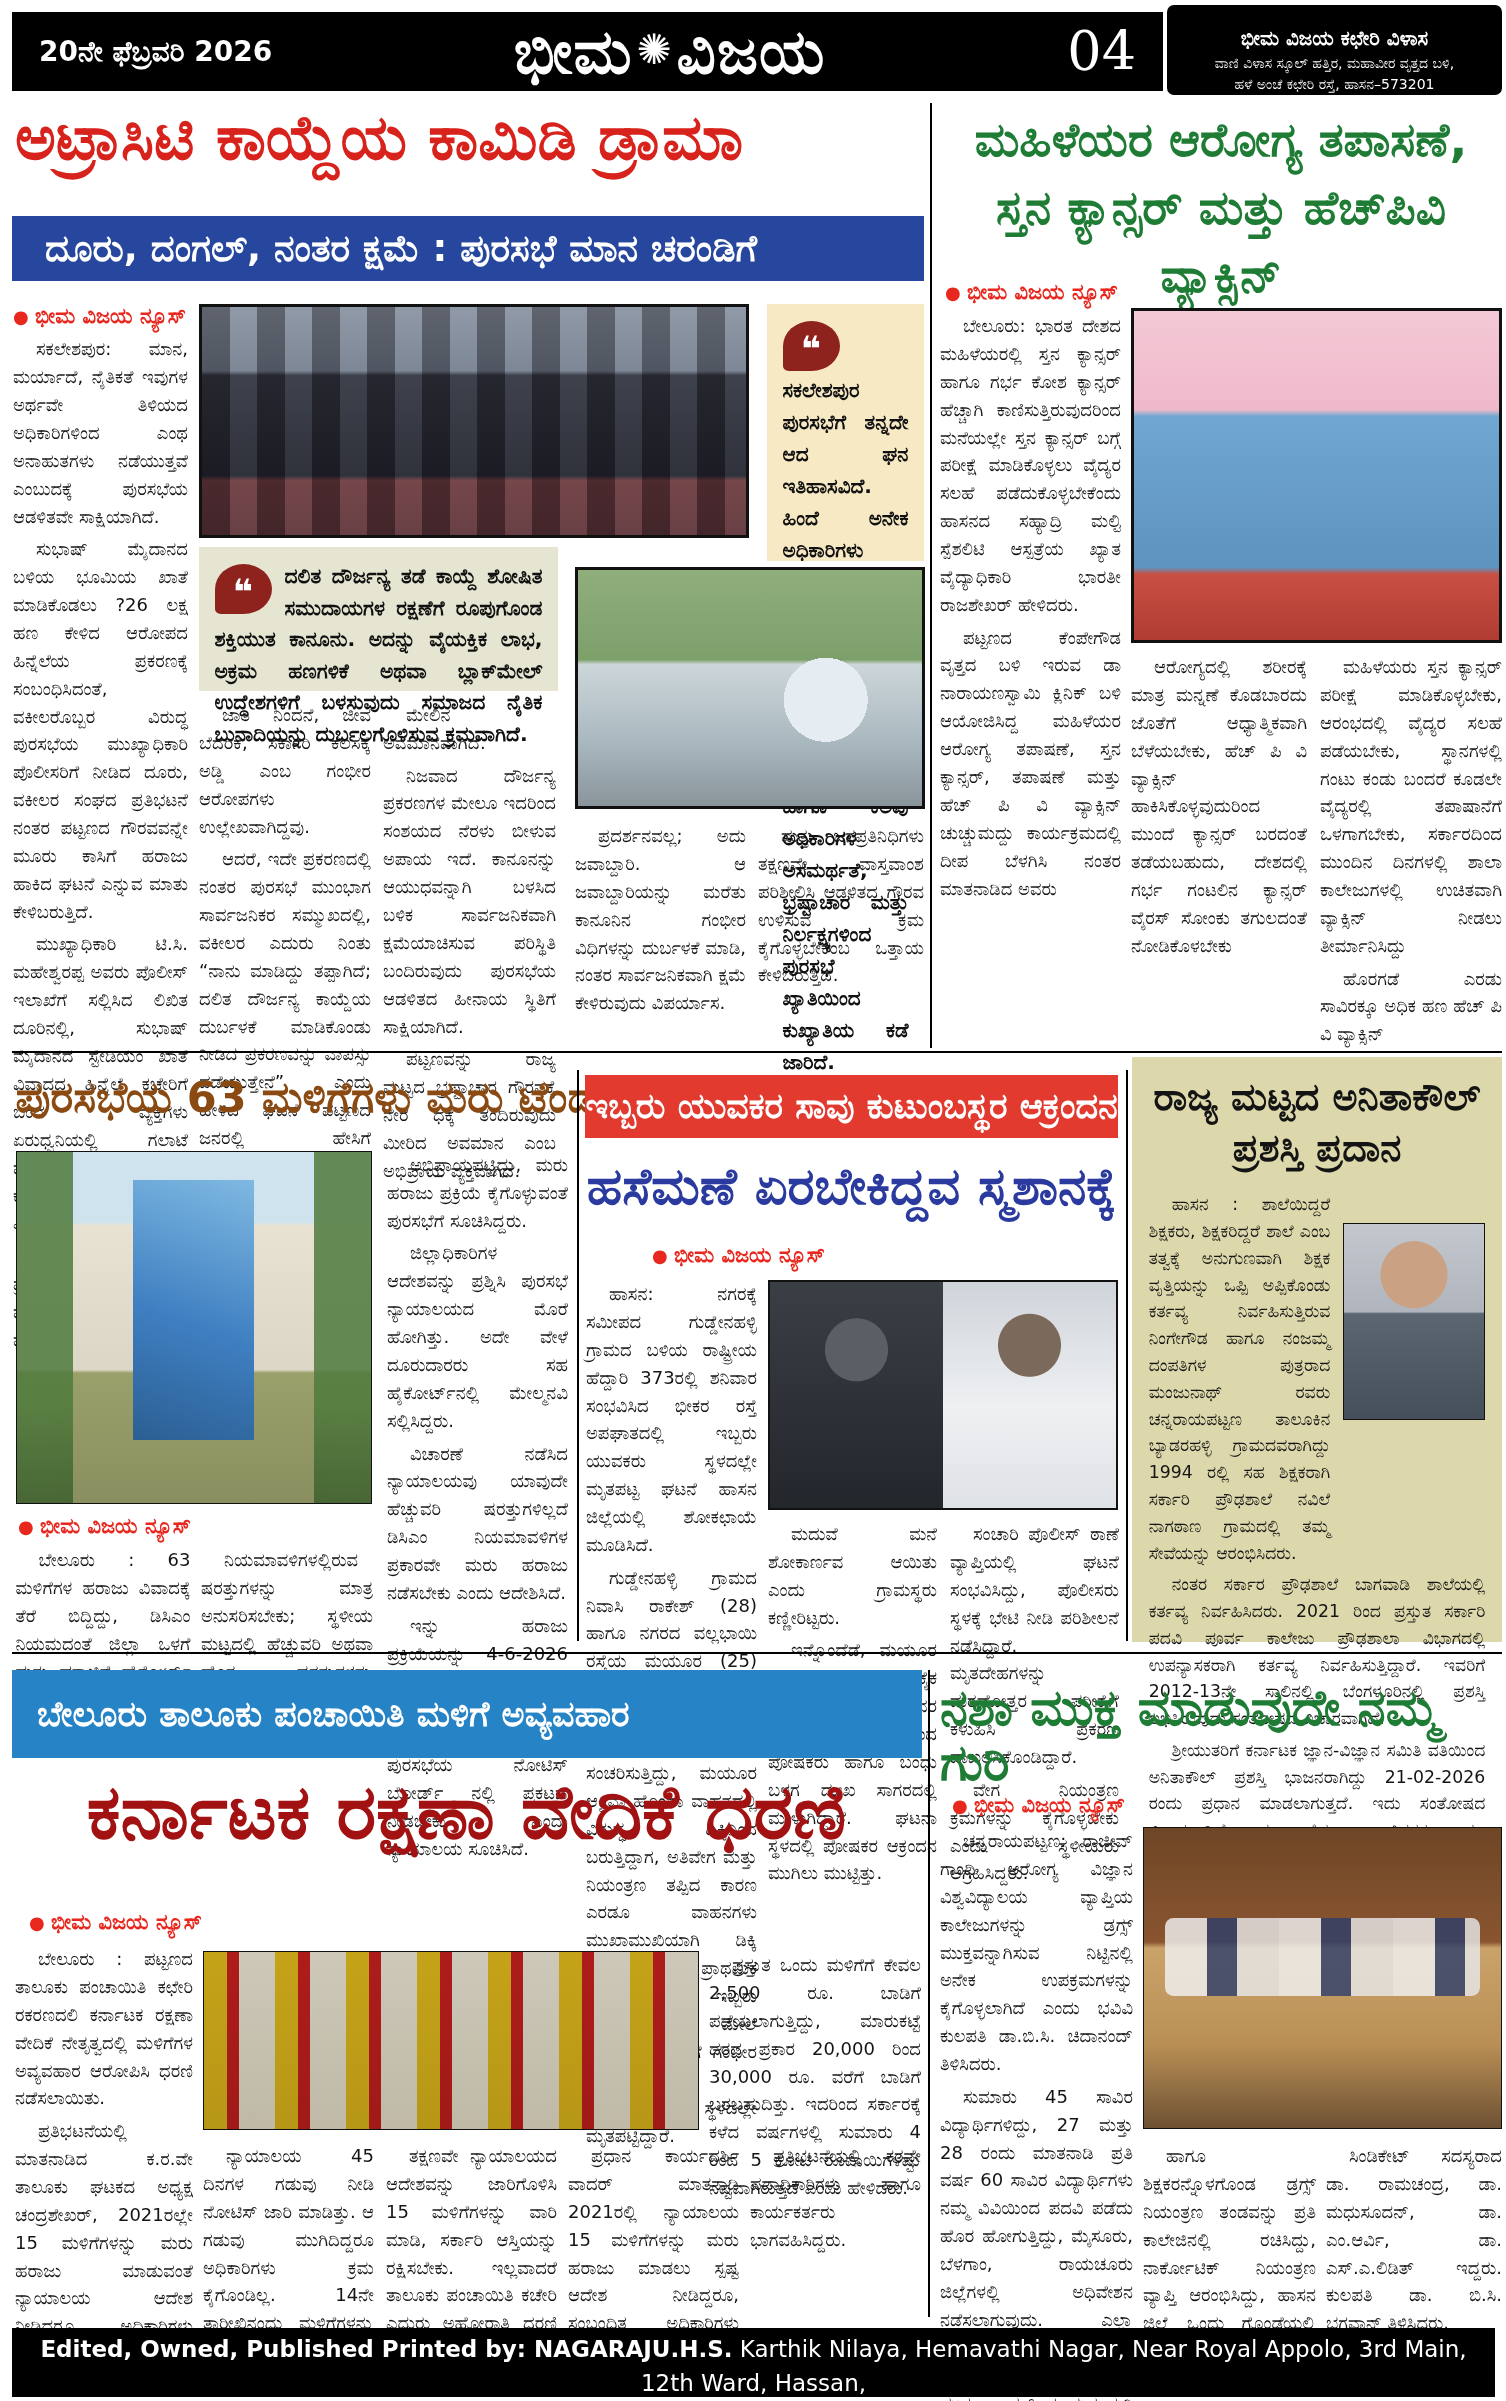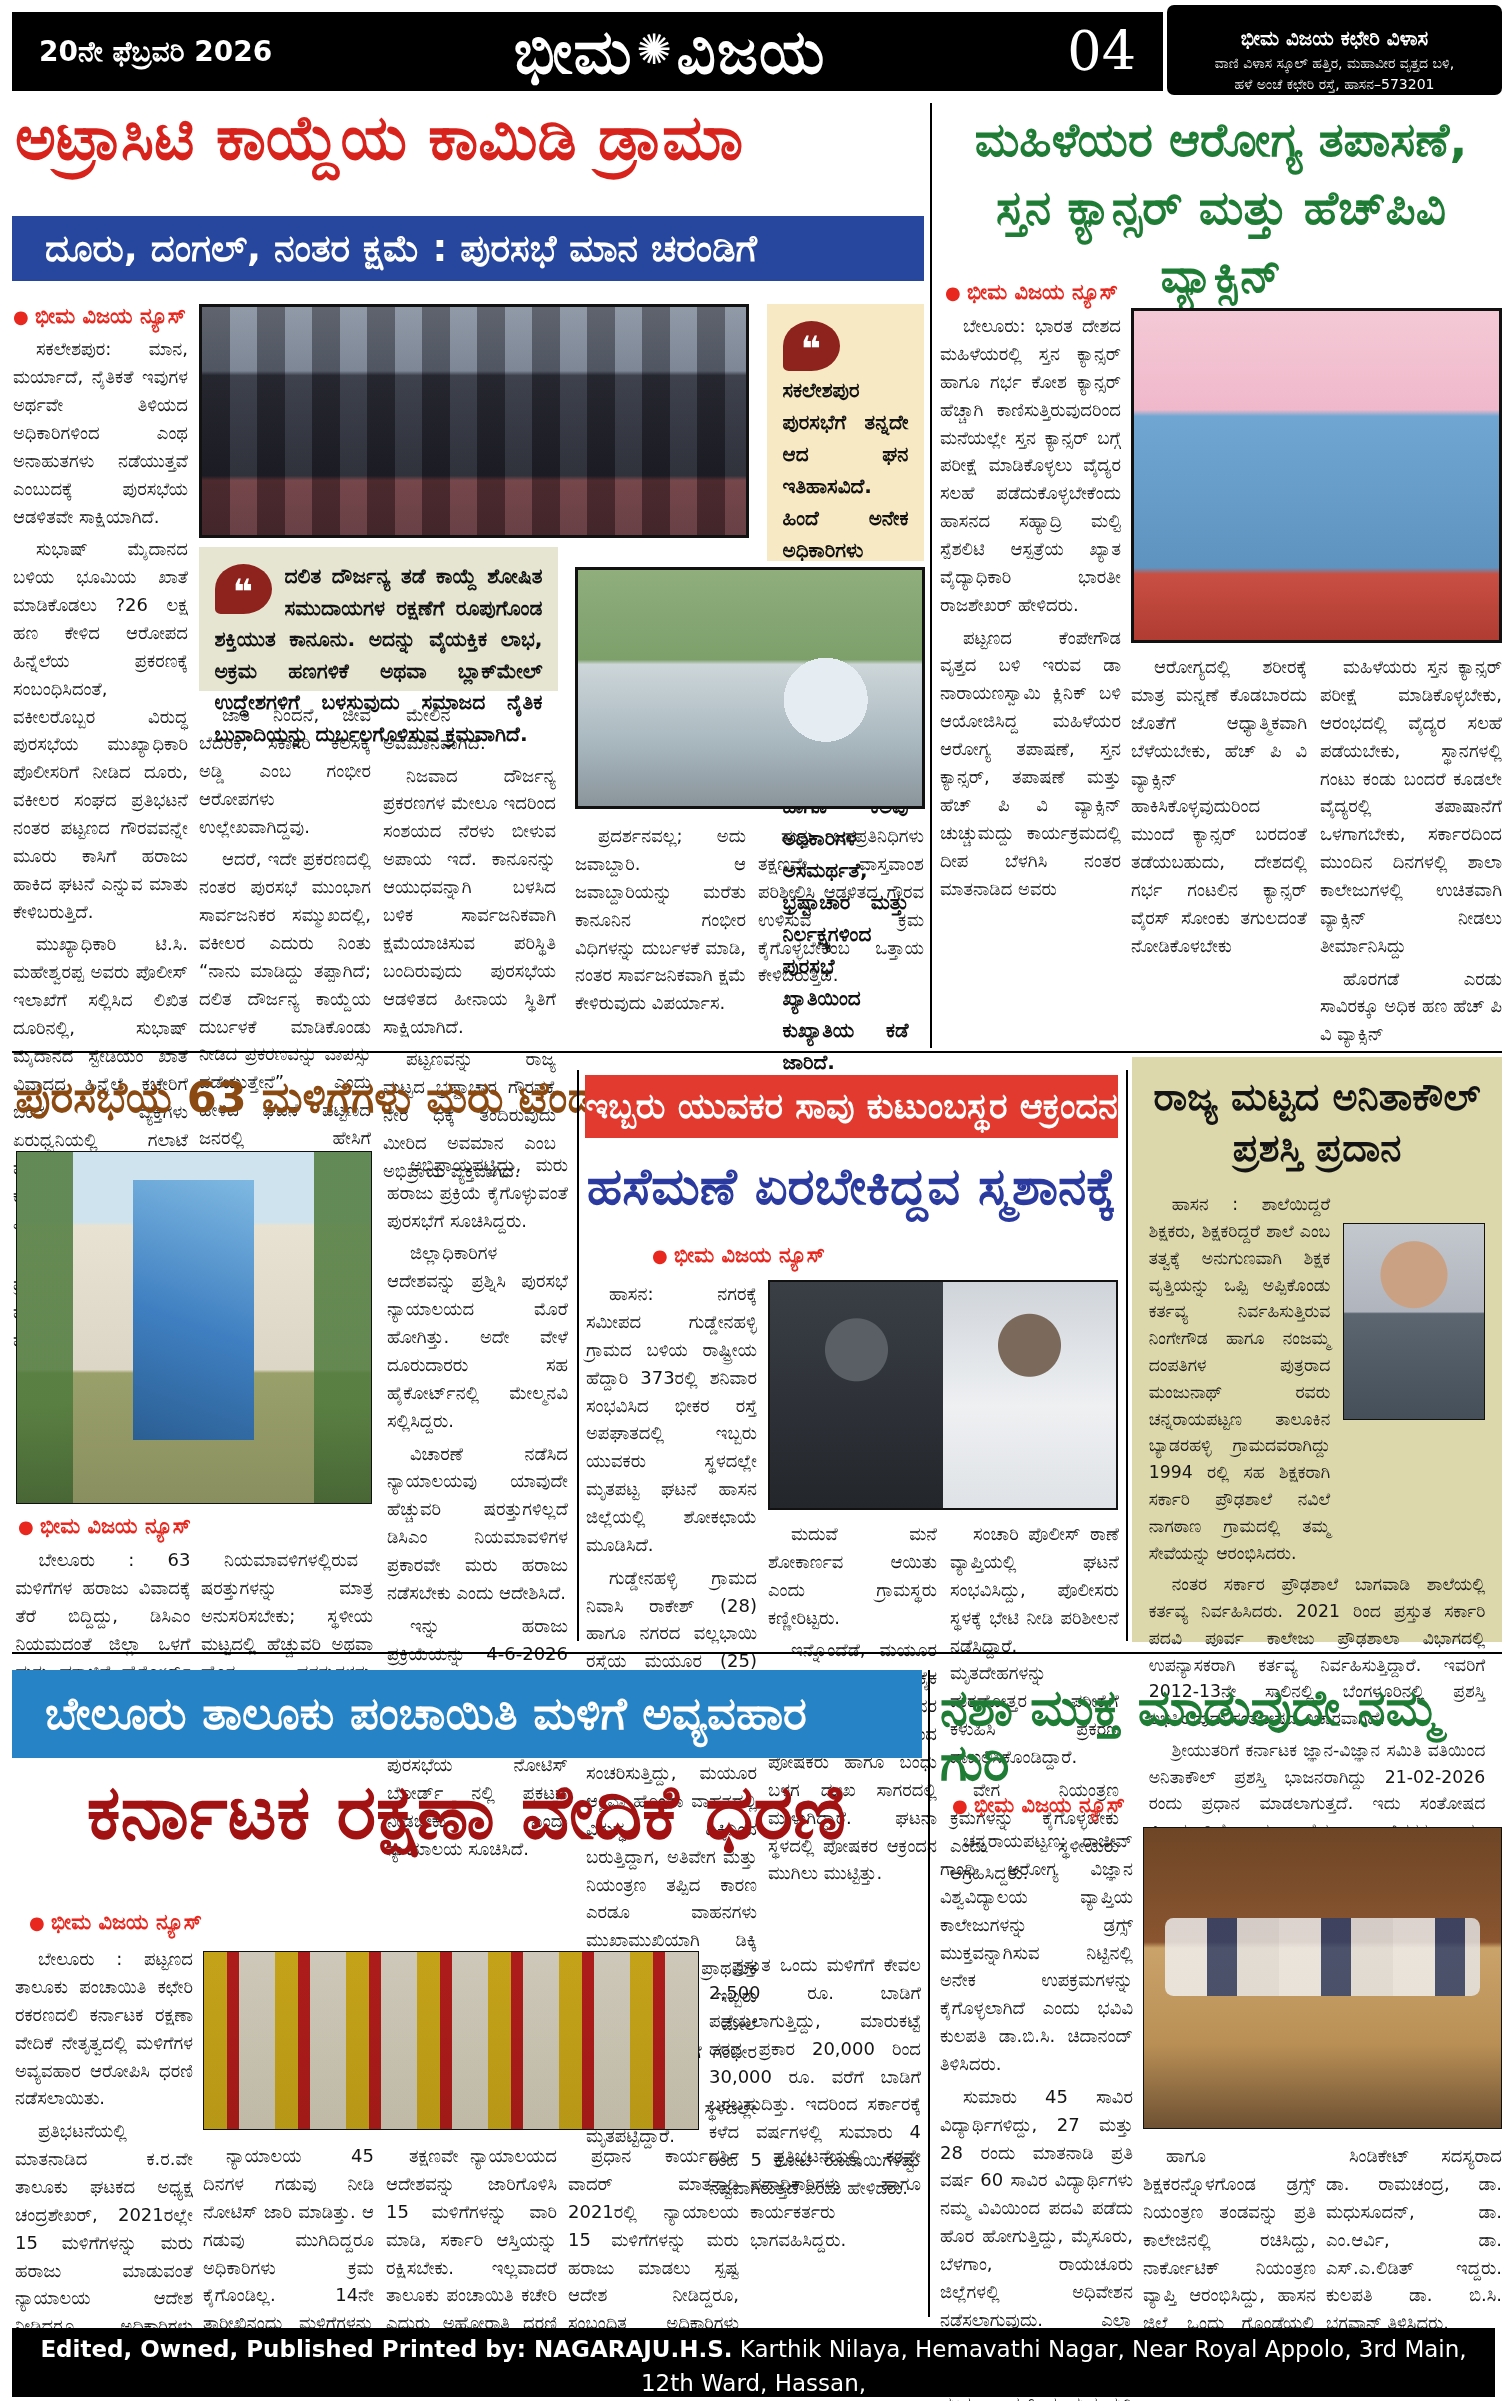--- a/index.html
+++ b/index.html
@@ -26,22 +26,22 @@
 
   
   .h-red{color:#d8231d;font-weight:bold;font-size:62px;line-height:1.05;white-space:nowrap;}
   .band-blue{background:#27479e;color:#fff;font-weight:bold;font-size:37px;
              display:flex;align-items:center;padding-left:33px;}
   .h-green{color:#1e7c35;font-weight:bold;font-size:47px;line-height:1.45;text-align:center;}
   .h-brown{color:#8a4a12;font-weight:bold;font-size:43px;white-space:nowrap;}
   .kick-red{background:#e23a2e;color:#fff;font-weight:bold;font-size:35px;
             display:flex;align-items:center;justify-content:center;}
   .h-blue{color:#2b3a9e;font-weight:bold;font-size:51px;text-align:center;line-height:1.1;}
-  .kick-blue{background:#2583c6;color:#fff;font-weight:bold;font-size:45px;
-             display:flex;align-items:center;padding-left:33px;}
+  .kick-blue{background:#2583c6;color:#fff;font-weight:bold;font-size:35px;
+             display:flex;align-items:center;padding-left:25px;}
   .h-darkred{color:#a31212;font-weight:bold;font-size:75px;text-align:center;line-height:1.0;}
   .h-black{color:#141414;font-weight:bold;font-size:38px;text-align:center;line-height:1.35;}
   .h-green2{color:#1e7c35;font-weight:bold;font-size:50px;line-height:1.1;}
 
   
   .body-col{font-size:18px;line-height:1.55;text-align:justify;color:#151515;}
   .body-col p{margin:0 0 4.8px 0;text-indent:23px;}
   .byline{color:#e8281e;font-weight:bold;font-size:21px;white-space:nowrap;}
   .byline::before{content:"● ";font-size:18px;}
 

